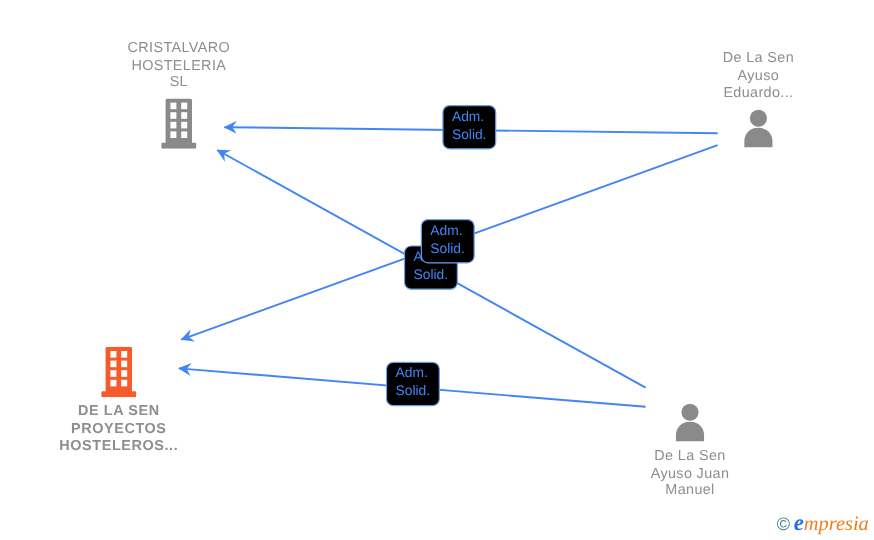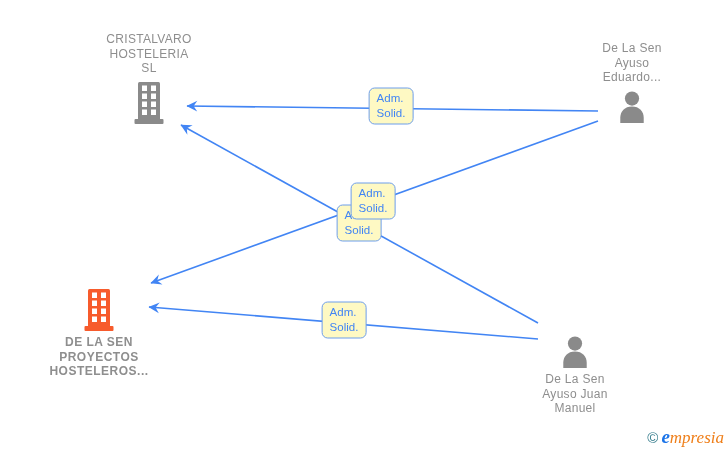--- a/index.html
+++ b/index.html
@@ -31,21 +31,21 @@
     white-space: pre-line;
     letter-spacing: 0.3px;
   }
   .node-label.bold {
     font-weight: bold;
     letter-spacing: 0.5px;
   }
   .edge-label {
     position: absolute;
     transform: translate(-50%, -50%);
-    background: #fef9c3;
+    background: #000000;
     border: 1.5px solid #6d9eeb;
     border-radius: 6px;
     padding: 2px 7px 3px 7px;
     font-size: 11.5px;
     line-height: 15px;
     color: #4285f4;
     white-space: pre-line;
     text-align: left;
   }
   .brand-logo {

